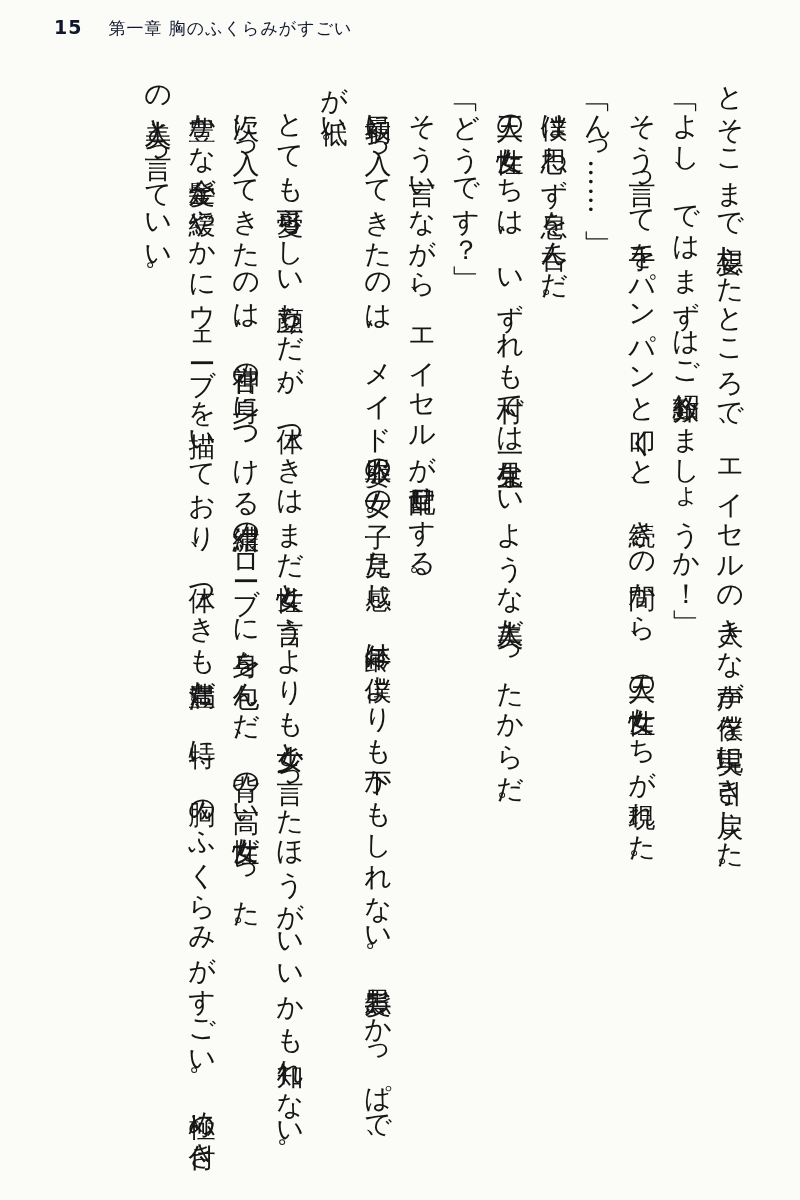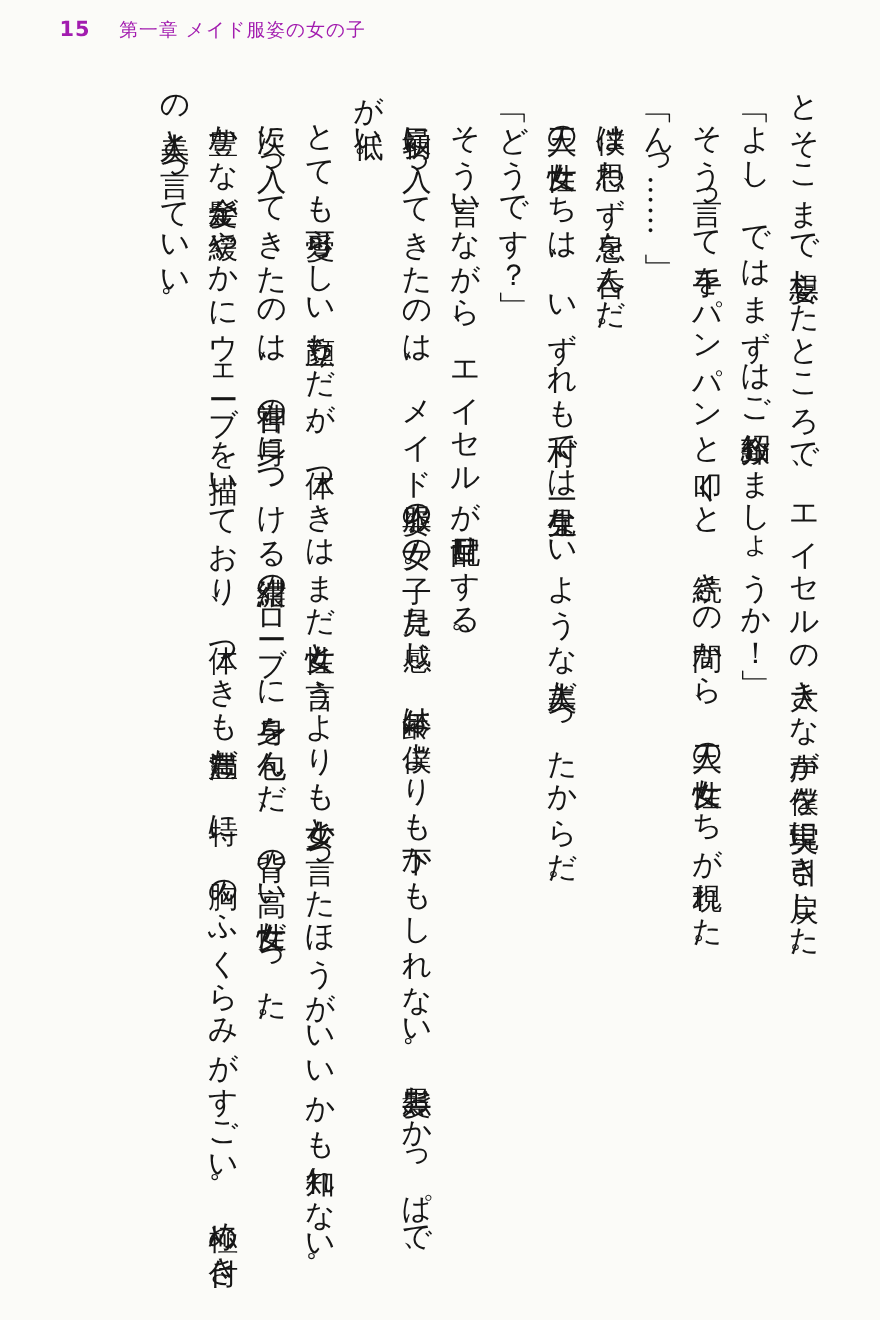--- a/index.html
+++ b/index.html
@@ -10,21 +10,21 @@
     font-family: "DejaVu Serif", serif;
   }
   .page {
     position: absolute; inset: 0;
     background: #fbfbf8;
   }
   .header {
     position: absolute; top: 16px; left: 54px;
     display: flex; align-items: baseline; gap: 26px;
     font-family: "DejaVu Sans", sans-serif;
-    color: #a21caf;
+    color: #0f172a;
   }
   .pagenum {
     font-size: 19px; font-weight: bold; letter-spacing: 1px;
   }
   .chapter {
     font-size: 17px; letter-spacing: 1px;
   }
   .body-text {
     position: absolute; top: 68px; right: 48px;
     height: 1104px; width: 706px;
@@ -38,21 +38,21 @@
   }
   .body-text p { margin: 0; padding: 0; }
   .body-text p.indent { text-indent: 1em; }
 </style>
 </head>
 <body>
 
 <div class="page" style="background: rgb(251, 251, 248);">
   <div class="header">
     <span class="pagenum">15</span>
-    <span class="chapter">第一章 メイド服姿の女の子</span>
+    <span class="chapter">第一章 胸のふくらみがすごい</span>
   </div>
   <div class="body-text" id="body-text" style="color: rgb(22, 22, 22);">
       <p>とそこまで妄想したところで、エイセルの大きな声が僕を現実に引き戻した。</p>
       <p class="indent">「よし、ではまずはご紹介致しましょうか！」</p>
       <p class="indent">そう言って手をパンパンと叩くと、続きの間から、三人の女性たちが現れた。</p>
       <p class="indent">「んっ……」</p>
       <p class="indent">僕は思わず息を呑んだ。</p>
       <p class="indent">三人の女性たちは、いずれも村では一生見ないような美人だったからだ。</p>
       <p class="indent">「どうです？」</p>
       <p class="indent">そう言いながら、エイセルが目配せする。</p>

